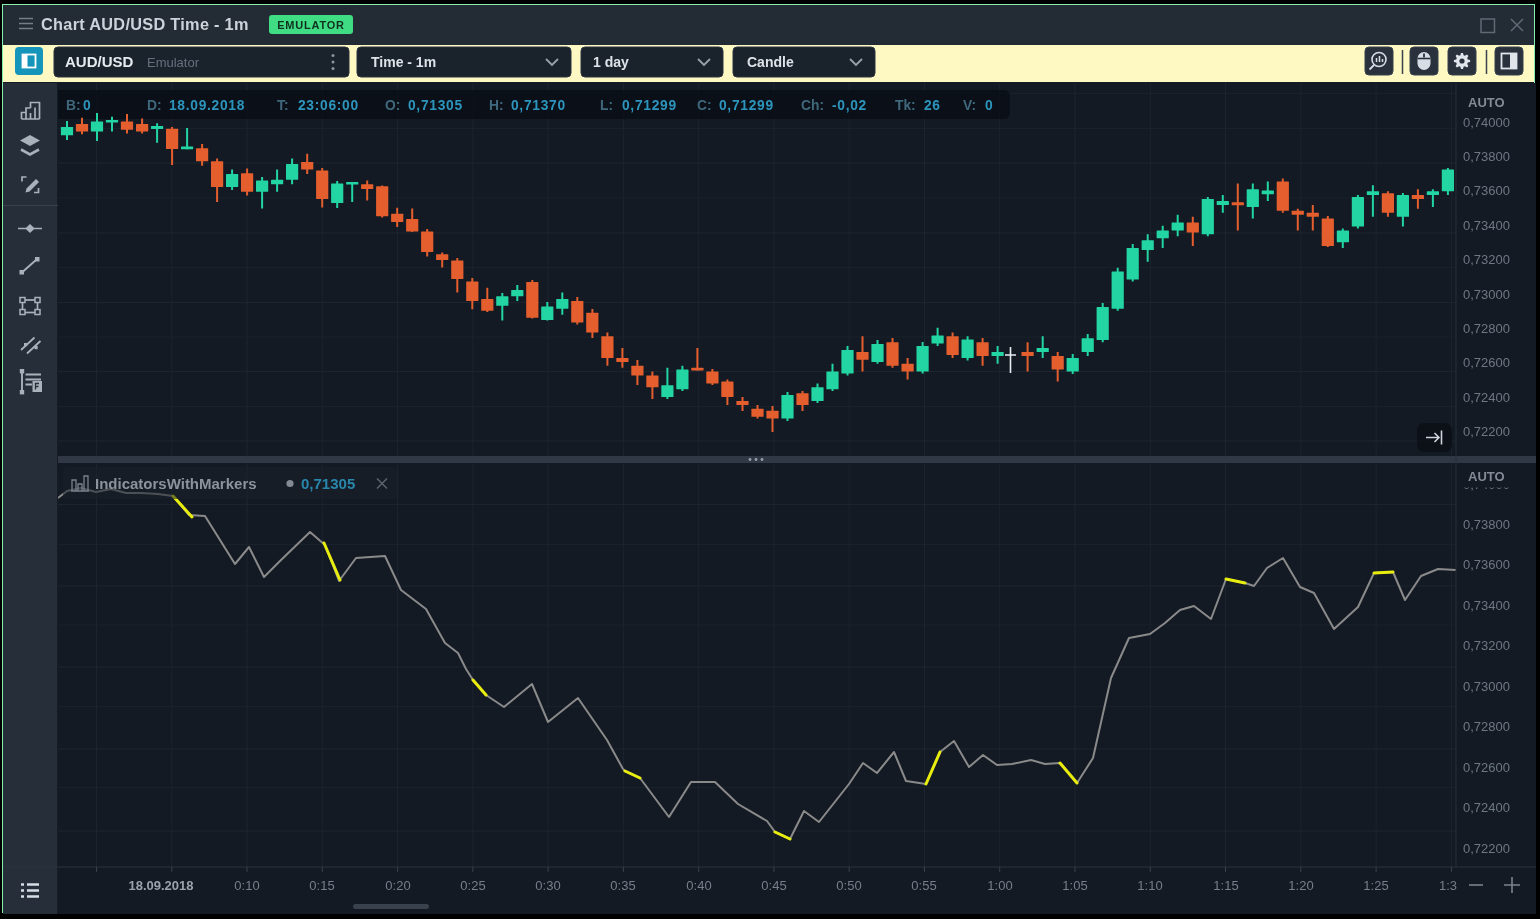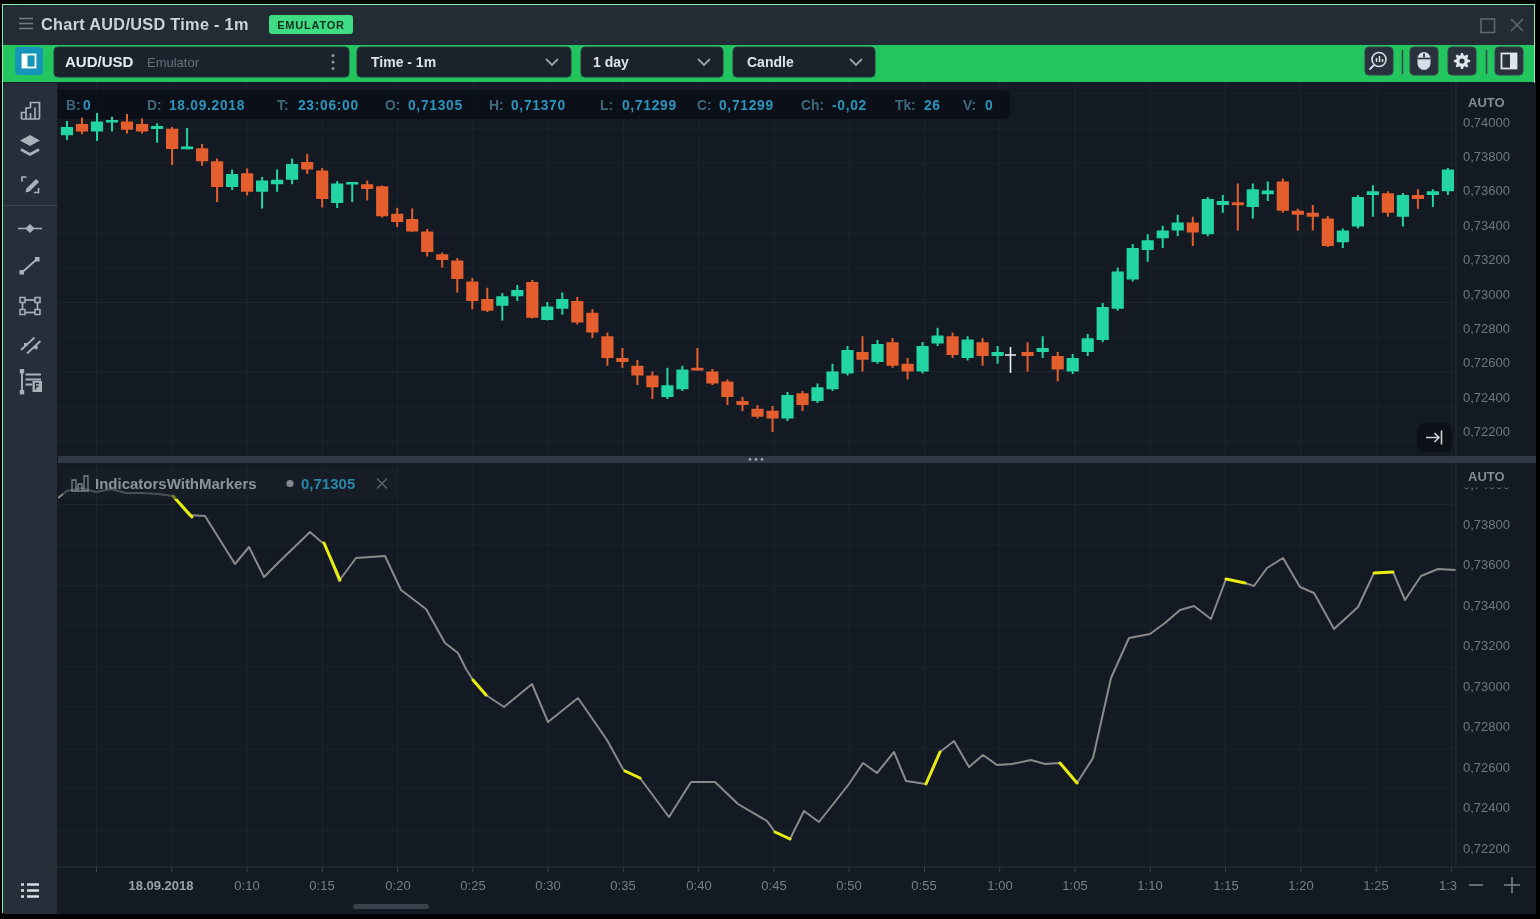--- a/index.html
+++ b/index.html
@@ -1,17 +1,17 @@
 <!DOCTYPE html>
 <html><head><meta charset="utf-8"><style>
 *{margin:0;padding:0;box-sizing:border-box}
 html,body{width:1540px;height:919px;background:#000;overflow:hidden;font-family:"Liberation Sans",sans-serif}
 #win{position:absolute;left:2px;top:4px;width:1533px;height:909px;background:#131a23;border:1px solid #86efac}
 #titlebar{position:absolute;left:0;top:0;width:100%;height:40px;background:#232b35}
-#toolbar{position:absolute;left:0;top:40px;width:100%;height:38px;background:#22c55e;border-bottom:1px solid #151c25}
+#toolbar{position:absolute;left:0;top:40px;width:100%;height:38px;background:#fef9c3;border-bottom:1px solid #151c25}
 #sidebar{position:absolute;left:0;top:78px;width:55px;height:831px;background:#262e39;border-right:1px solid #151c25}
 svg{position:absolute;left:0;top:0}
 </style></head>
 <body>
 <div id="win">
   <div id="titlebar">
     <svg width="1533" height="40">
       <path d="M16 13.5h14M16 18.5h14M16 23.5h14" stroke="#737c87" stroke-width="1.7"></path>
       <text x="38" y="24.5" font-size="16.3" fill="#ccd3da" font-weight="bold" letter-spacing="0.3">Chart AUD/USD Time - 1m</text>
       <rect x="266" y="10" width="84" height="19" rx="3" fill="#3fdc84"></rect>

